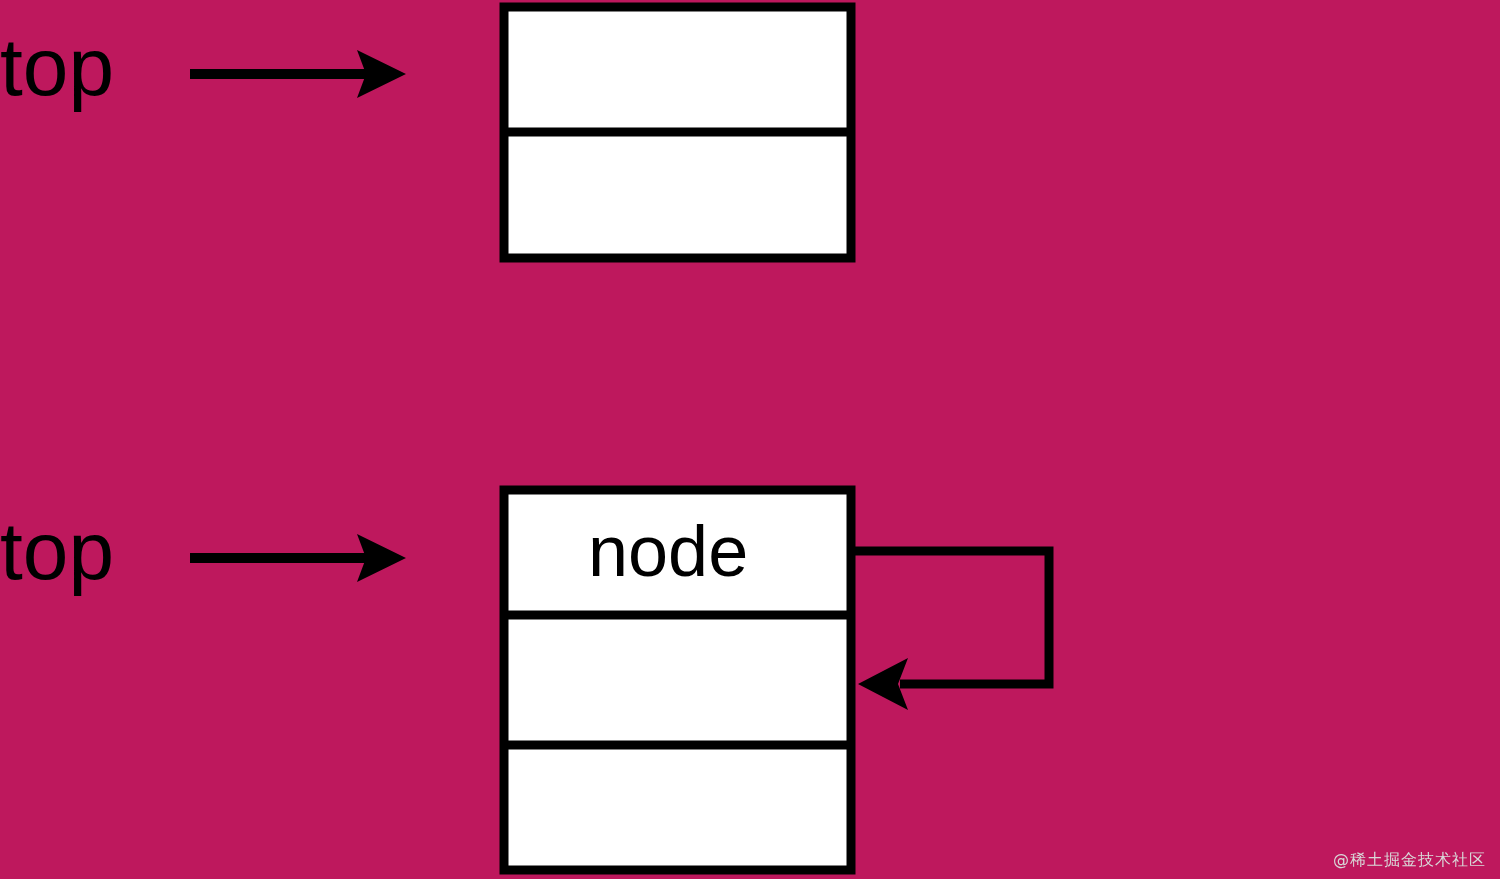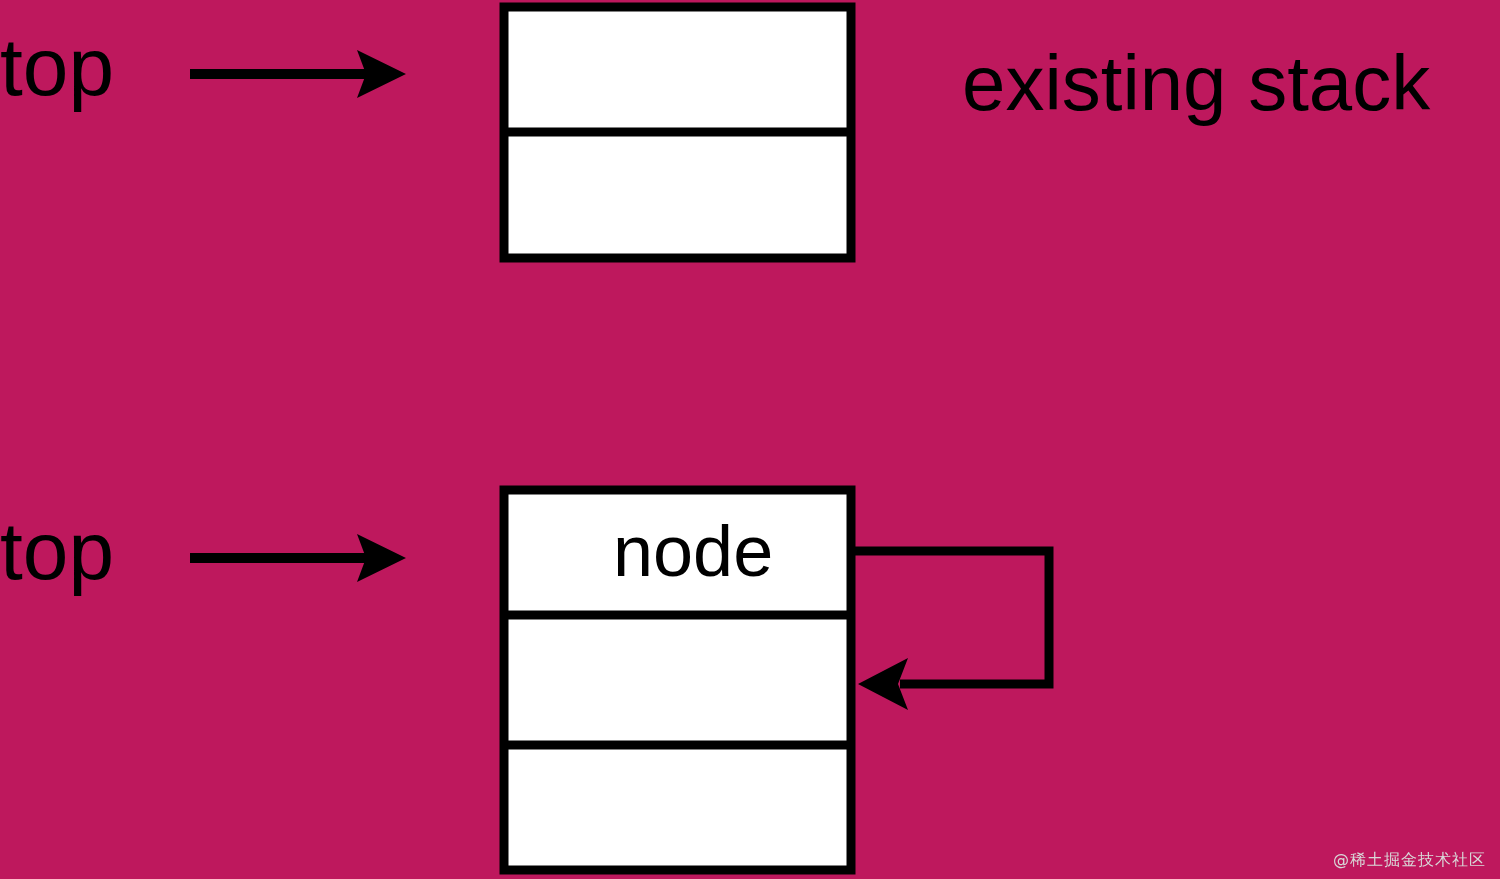--- a/index.html
+++ b/index.html
@@ -44,21 +44,20 @@
   }
   .label-existing {
     left: 962px;
     top: 44px;
     font-size: 78px;
   }
   .label-node {
     left: 588px;
     top: 515px;
     font-size: 72px;
-    margin-left: 25px;
   }
   .label-next {
     left: 1104px;
     top: 578px;
     font-size: 78px;
   }
   .watermark {
     position: absolute;
     right: 14px;
     bottom: 8px;
@@ -99,21 +98,20 @@
 
     <g>
       <path d="M 851 551 L 1049 551 L 1049 684 L 900 684" fill="none" stroke="#000000" stroke-width="9"></path>
       <polygon points="858,684 908,658 898,684 908,710" fill="#000000"></polygon>
     </g>
 
   </svg>
 
   <div class="txt label-top-1">top</div>
 
-  <div class="txt label-existing">existing stack</div>
 
   <div class="txt label-top-2">top</div>
 
   <div class="txt label-node">node</div>
 
 
   <div class="watermark">@稀土掘金技术社区</div>
 
 </div>
 

